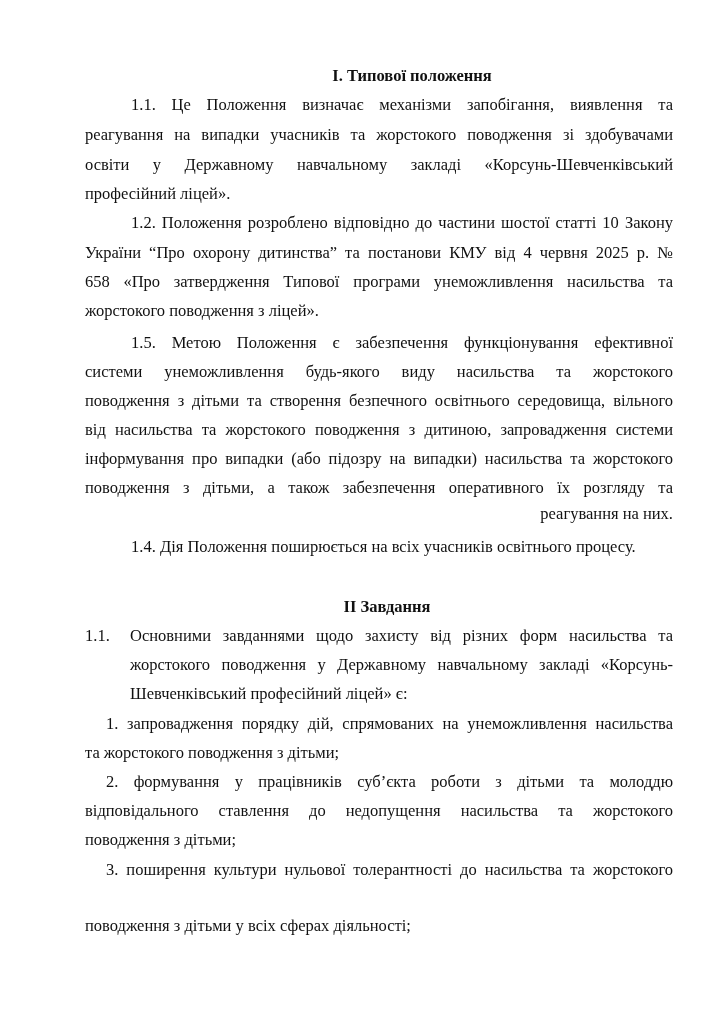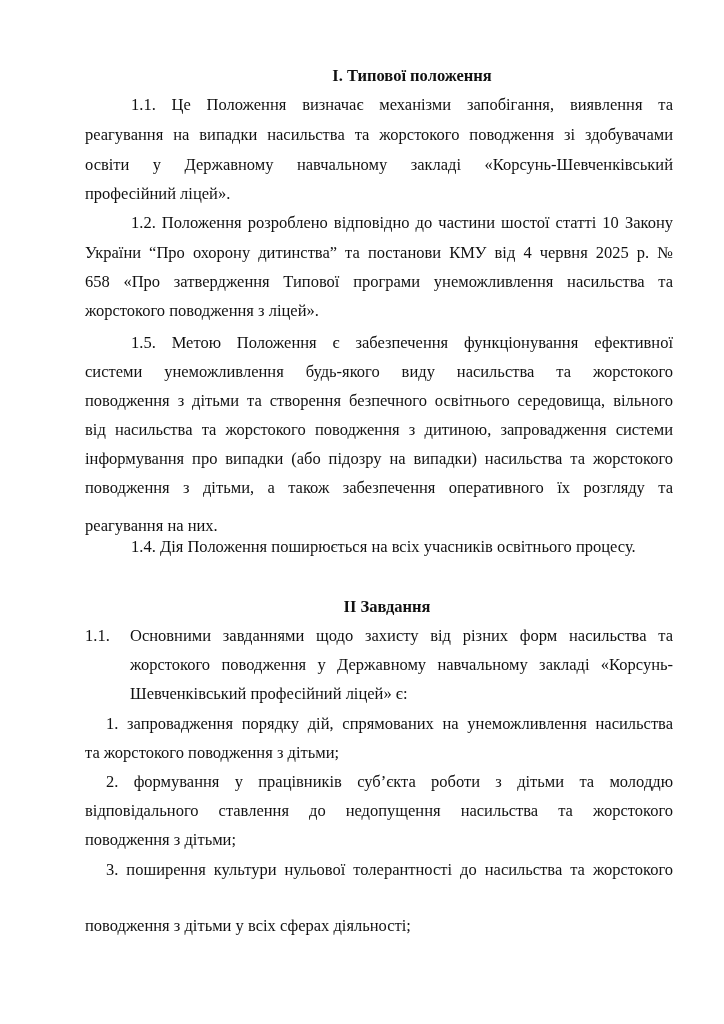--- a/index.html
+++ b/index.html
@@ -11,36 +11,36 @@
   .heading { position: absolute; left: 0; width: 724px; text-align: center; font-weight: bold; line-height: 20px; }
 </style>
 </head>
 <body>
 
 <div class="page">
 
   <div class="heading" style="top:66px; left:0; padding-left:100px; box-sizing:border-box;">І. Типової положення</div>
 
   <div class="line j" style="top:95px; left:131px; width:542px;">1.1. Це Положення визначає механізми запобігання, виявлення та</div>
-  <div class="line j" style="top:125px;">реагування на випадки насильства та жорстокого поводження зі здобувачами</div>
+  <div class="line j" style="top:125px;">реагування на випадки учасників та жорстокого поводження зі здобувачами</div>
   <div class="line j" style="top:155px;">освіти у Державному навчальному закладі «Корсунь-Шевченківський</div>
   <div class="line" style="top:184px;">професійний ліцей».</div>
 
   <div class="line j" style="top:213px; left:131px; width:542px;">1.2. Положення розроблено відповідно до частини шостої статті 10 Закону</div>
   <div class="line j" style="top:243px;">України “Про охорону дитинства” та постанови КМУ від 4 червня 2025 р. №</div>
   <div class="line j" style="top:272px;">658 «Про затвердження Типової програми унеможливлення насильства та</div>
   <div class="line" style="top:301px;">жорстокого поводження з ліцей».</div>
 
   <div class="line j" style="top:333px; left:131px; width:542px;">1.5. Метою Положення є забезпечення функціонування ефективної</div>
   <div class="line j" style="top:362px;">системи унеможливлення будь-якого виду насильства та жорстокого</div>
   <div class="line j" style="top:391px;">поводження з дітьми та створення безпечного освітнього середовища, вільного</div>
   <div class="line j" style="top:420px;">від насильства та жорстокого поводження з дитиною, запровадження системи</div>
   <div class="line j" style="top:449px;">інформування про випадки (або підозру на випадки) насильства та жорстокого</div>
   <div class="line j" style="top:478px;">поводження з дітьми, а також забезпечення оперативного їх розгляду та</div>
-  <div class="line" style="top:516px;">реагування на них.</div>
+  <div class="line" style="top:504px;text-align:right;">реагування на них.</div>
 
   <div class="line" style="top:537px; left:131px; width:542px;">1.4. Дія Положення поширюється на всіх учасників освітнього процесу.</div>
 
   <div class="heading" style="top:597px; left:0; padding-left:50px; box-sizing:border-box;">ІІ Завдання</div>
 
   <div class="line" style="top:626px; left:85px; width:40px;">1.1.</div>
   <div class="line j" style="top:626px; left:130px; width:543px;">Основними завданнями щодо захисту від різних форм насильства та</div>
   <div class="line" style="top:684px; left:130px; width:543px;">Шевченківський професійний ліцей» є:</div>
   <div class="line j" style="top:655px; left:130px; width:543px;">жорстокого поводження у Державному навчальному закладі «Корсунь-</div>
 

